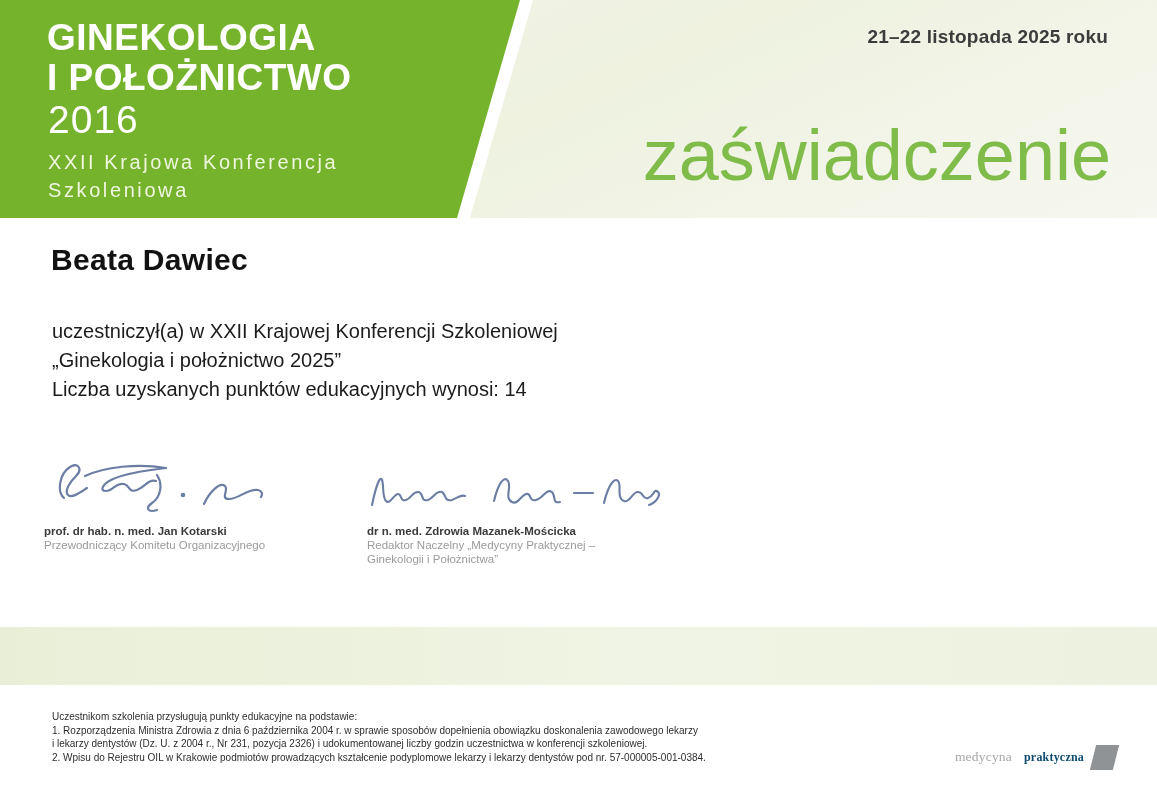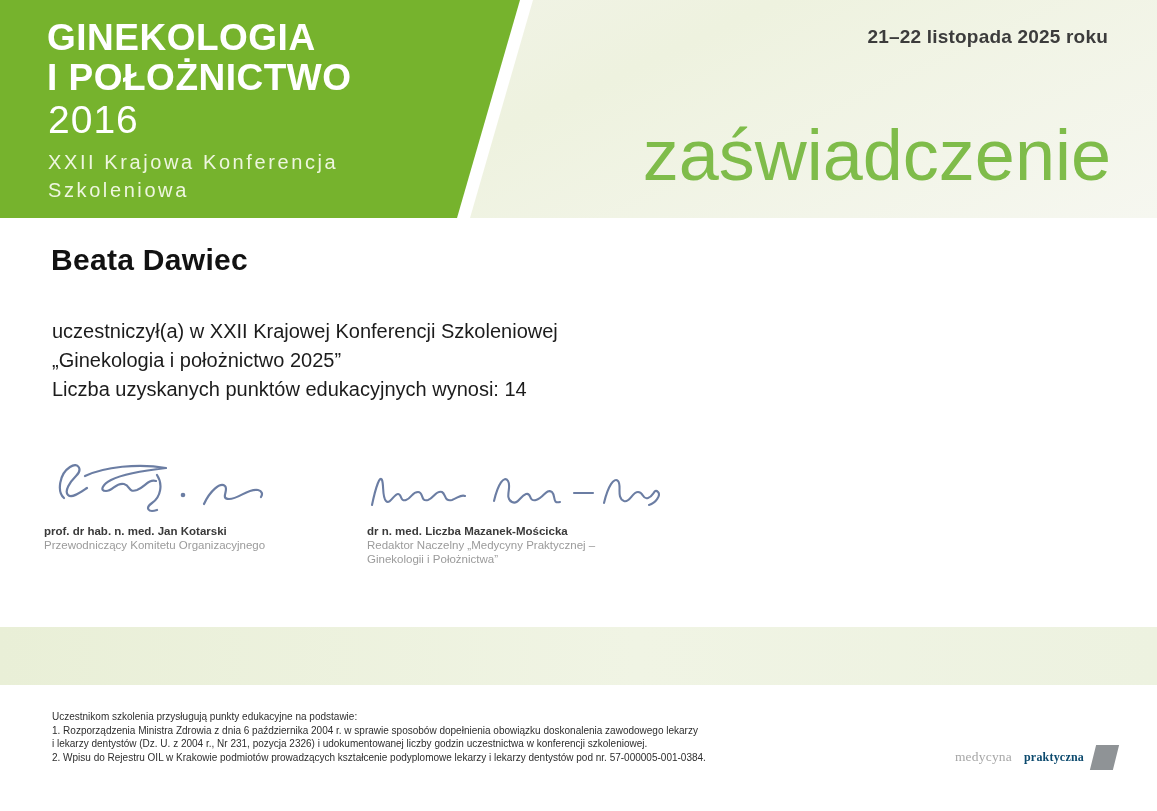--- a/index.html
+++ b/index.html
@@ -125,21 +125,21 @@
 
   <svg class="sig-svg" style="left:366px; top:464px;" width="295" height="52" viewBox="0 0 295 52">
     <g fill="none" stroke="#5f739c" stroke-width="2.1" stroke-linecap="round" stroke-linejoin="round" opacity="0.92">
       <path d="M6 41 C10 22 14 11 16 16 C18 21 16 33 20 37 C24 41 28 30 32 30 C36 30 34 38 40 36 C46 34 46 28 52 28 C58 28 54 38 62 36 C68 34 70 26 76 28 C80 30 78 38 86 36 C92 34 95 30 99 32"></path>
       <path d="M128 37 C132 20 138 11 142 17 C146 23 138 34 146 38 C152 41 154 32 160 30 C166 28 162 38 170 36 C178 34 180 24 186 28 C190 32 186 40 194 38"></path>
       <path d="M208 29 L227 29"></path>
       <path d="M238 39 C242 22 248 13 252 17 C256 21 250 34 258 37 C264 39 266 28 272 28 C278 28 276 36 282 34 C288 32 288 24 292 28 C295 31 290 39 283 41"></path>
     </g>
   </svg>
   <div class="sig-caption" style="left:367px; top:524px;">
-    <div class="sig-name">dr n. med. Liczba Mazanek-Mościcka</div>
+    <div class="sig-name">dr n. med. Zdrowia Mazanek-Mościcka</div>
     <div class="sig-role">Redaktor Naczelny „Medycyny Praktycznej –</div>
     <div class="sig-role">Ginekologii i Położnictwa”</div>
   </div>
 
   <div class="bottom-bar"></div>
 
   <div class="footer-notes">
     <div>Uczestnikom szkolenia przysługują punkty edukacyjne na podstawie:</div>
     <div>1. Rozporządzenia Ministra Zdrowia z dnia 6 października 2004 r. w sprawie sposobów dopełnienia obowiązku doskonalenia zawodowego lekarzy</div>
     <div>i lekarzy dentystów (Dz. U. z 2004 r., Nr 231, pozycja 2326) i udokumentowanej liczby godzin uczestnictwa w konferencji szkoleniowej.</div>

